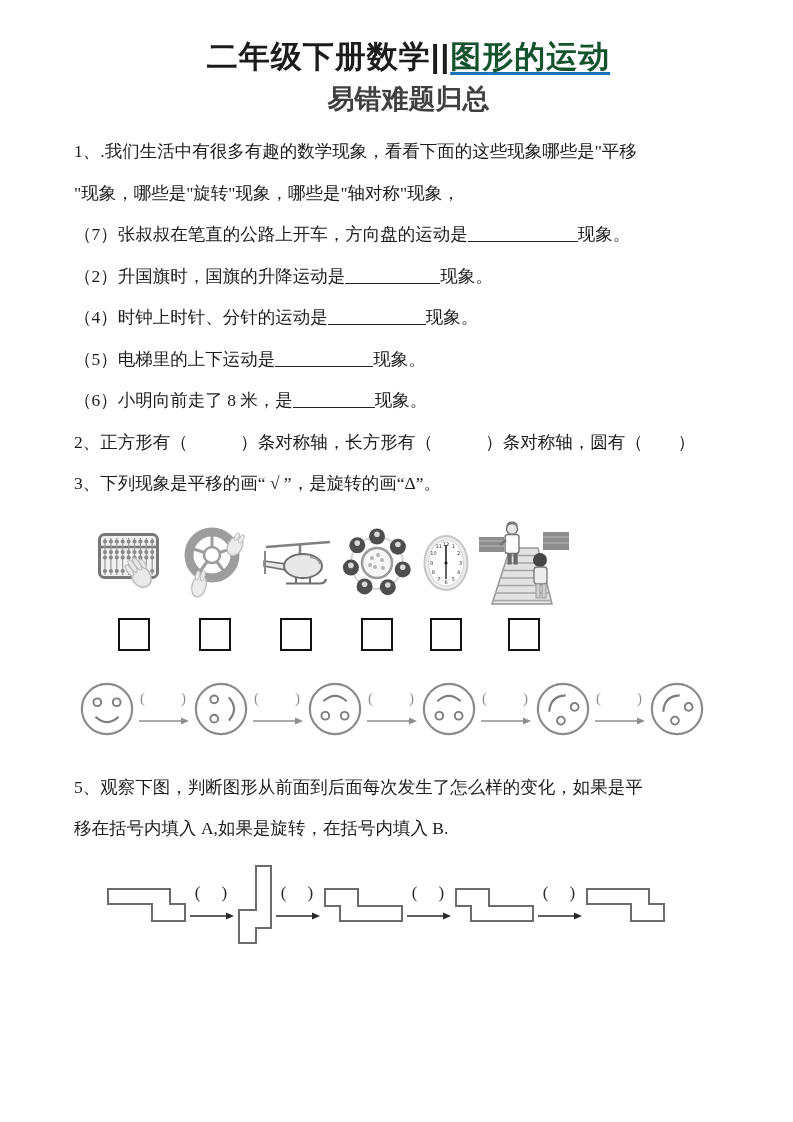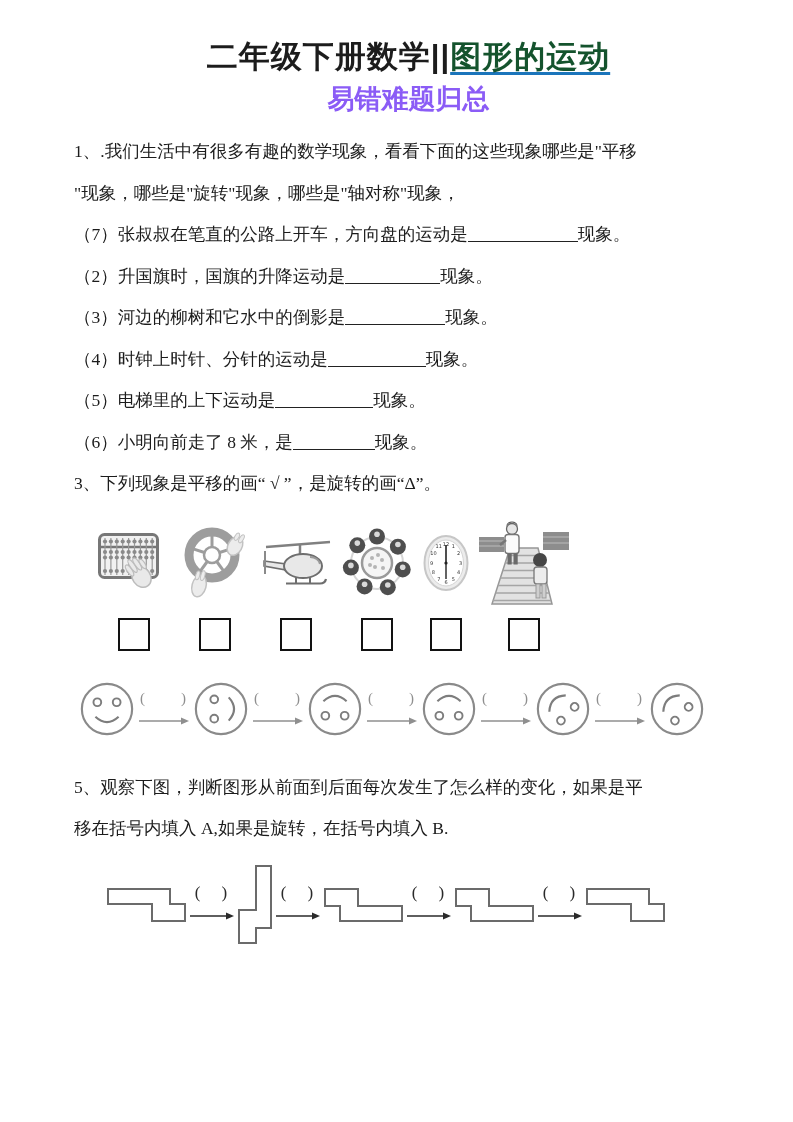--- a/index.html
+++ b/index.html
@@ -29,34 +29,34 @@
   .conn{display:flex;flex-direction:column;align-items:center;justify-content:center;}
   .paren{font-family:"Liberation Serif",serif;line-height:1;margin-bottom:6px;letter-spacing:2px;}
 </style>
 </head>
 <body>
 
 <div class="page">
   <div class="content">
 
     <div class="t1"><span>二年级下册数学||</span><span class="link" id="title-link" style="color: #14532d; text-decoration-color: rgb(27, 117, 187);">图形的运动</span></div>
-    <div class="t2" id="subtitle" style="color: #8b5cf6;">易错难题归总</div>
+    <div class="t2" id="subtitle" style="color: #404040;">易错难题归总</div>
 
     <div class="sec1">
       <div class="line">1、.我们生活中有很多有趣的数学现象，看看下面的这些现象哪些是"平移</div>
       <div class="line">"现象，哪些是"旋转"现象，哪些是"轴对称"现象，</div>
       <div class="line"><span>（7）张叔叔在笔直的公路上开车，方向盘的运动是</span><span class="blank bw0"></span><span>现象。</span></div>
       <div class="line"><span>（2）升国旗时，国旗的升降运动是</span><span class="blank bw1"></span><span>现象。</span></div>
-      <div class="line"><span>（3）河边的柳树和它水中的倒影是</span><span class="blank bw2"></span><span>现象。</span></div>
       <div class="line"><span>（4）时钟上时针、分针的运动是</span><span class="blank bw3"></span><span>现象。</span></div>
       <div class="line"><span>（5）电梯里的上下运动是</span><span class="blank bw4"></span><span>现象。</span></div>
       <div class="line"><span>（6）小明向前走了 8 米，是</span><span class="blank bw5"></span><span>现象。</span></div>
     </div>
 
     <div>
+      <div class="line">2、正方形有（　　　）条对称轴，长方形有（　　　）条对称轴，圆有（　　）</div>
     </div>
 
     <div>
       <div class="line">3、下列现象是平移的画“ √ ”，是旋转的画“Δ”。</div>
       <div id="q3-figures">
           <div class="q3col" style="width: 76px;">
             <div class="q3img">
               <svg width="74" height="62" viewBox="0 0 74 62" xmlns="http://www.w3.org/2000/svg">
                 <rect x="2.5" y="2.5" width="58" height="43" rx="5" fill="#f1f1f1" stroke="#777" stroke-width="3"></rect>
              <line x1="4" y1="15" x2="60" y2="15" stroke="#777" stroke-width="2.5"></line>

